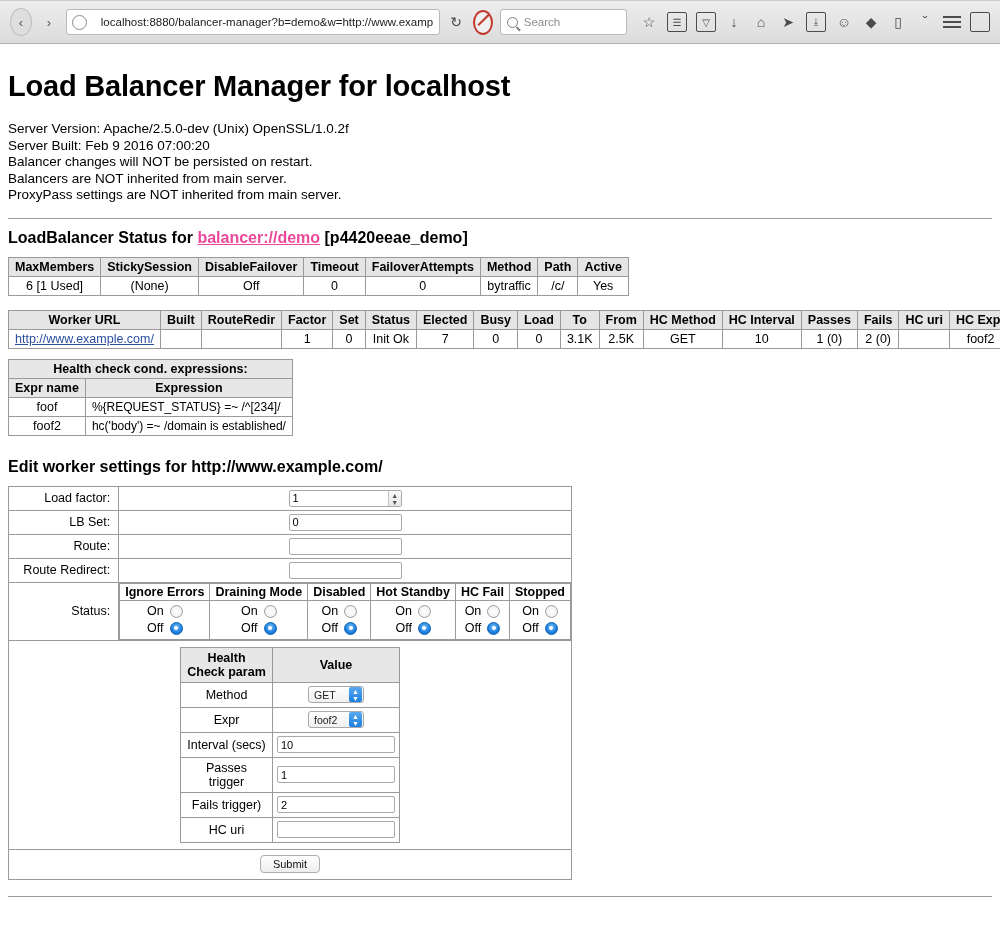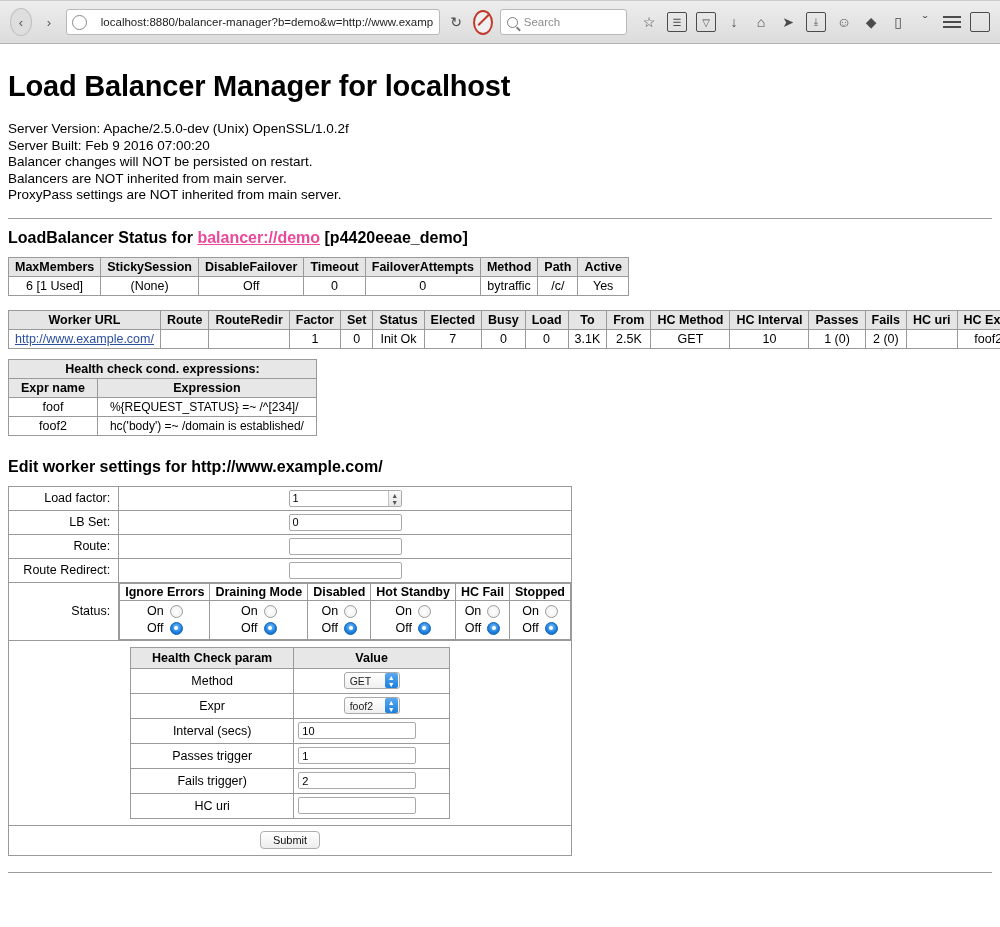--- a/index.html
+++ b/index.html
@@ -261,21 +261,21 @@
   }
   table.grid td a {
     color: #2b4fa0;
     text-decoration: underline;
   }
   .mb14 { margin-bottom: 14px; }
   .mb10 { margin-bottom: 10px; }
 
   table.hc th, table.hc td {
     border: 1px solid #9a9a9a;
-    padding: 2px 12px;
+    padding: 2px 6px;
   }
   table.hc {
     border-collapse: collapse;
     font-size: 12.5px;
   }
   table.hc .hdr {
     background: #e7e7e7;
     font-weight: bold;
     text-align: center;
   }
@@ -394,21 +394,21 @@
 
   
   .hcp-wrap {
     padding: 6px 0 6px 0;
     display: flex;
     justify-content: center;
   }
   table.hcp {
     border-collapse: collapse;
     font-size: 12.5px;
-    width: 320px;
+    width: 220px;
   }
   table.hcp th {
     border: 1px solid #9a9a9a;
     background: #e7e7e7;
     font-weight: bold;
     padding: 3px 6px;
     text-align: center;
   }
   table.hcp td {
     border: 1px solid #9a9a9a;
@@ -561,21 +561,21 @@
         <td>/c/</td>
         <td>Yes</td>
       </tr>
     </tbody>
   </table>
 
   <table class="grid mb10">
     <thead>
       <tr>
         <th>Worker URL</th>
-        <th>Route</th>
+        <th>Built</th>
         <th>RouteRedir</th>
         <th>Factor</th>
         <th>Set</th>
         <th>Status</th>
         <th>Elected</th>
         <th>Busy</th>
         <th>Load</th>
         <th>To</th>
         <th>From</th>
         <th>HC Method</th>

